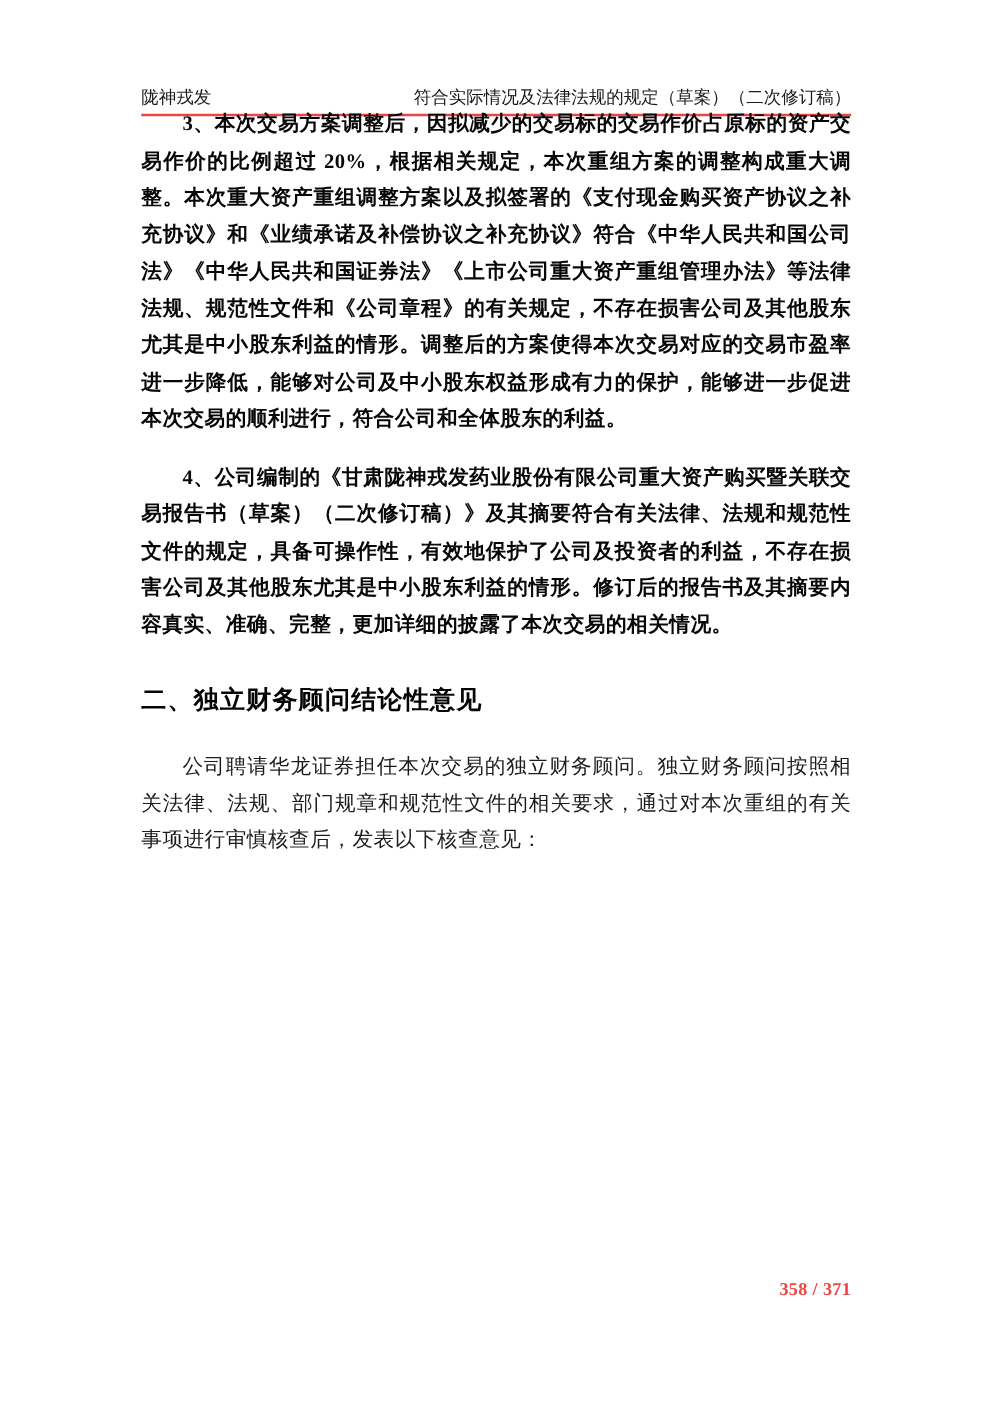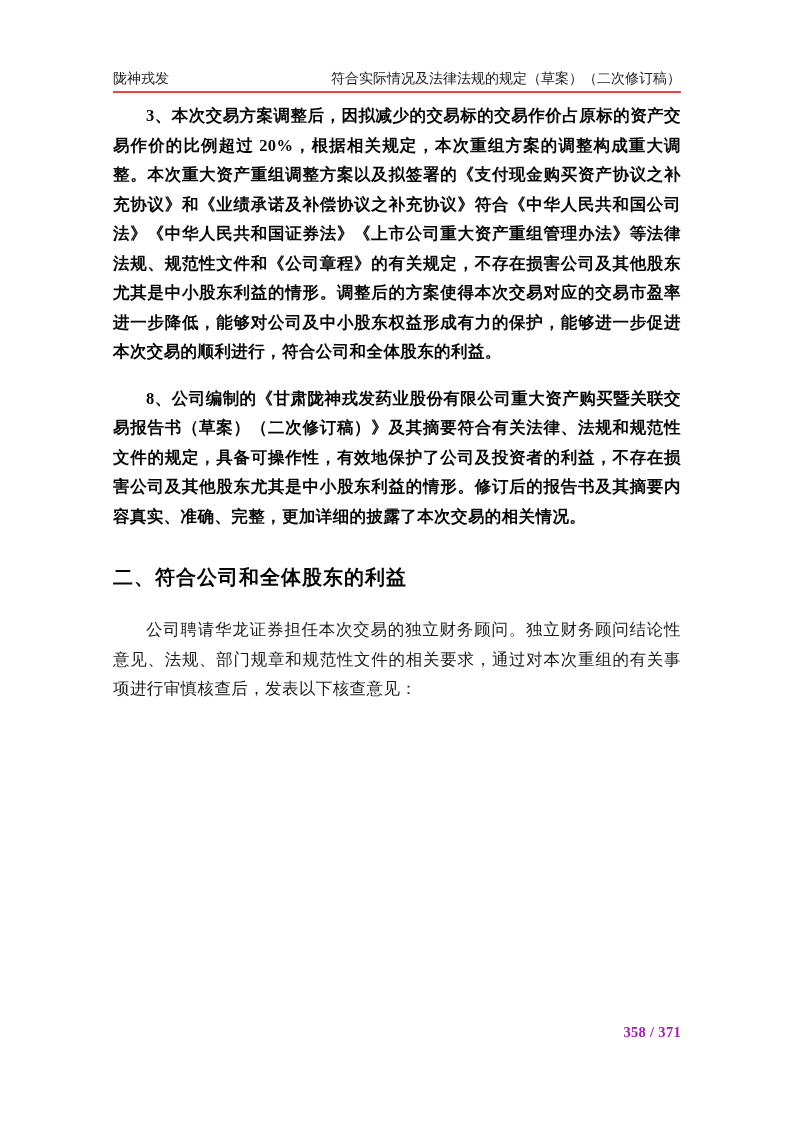--- a/index.html
+++ b/index.html
@@ -33,21 +33,21 @@
     margin-top: 20px;
   }
   .running-header .hdr-left { white-space: nowrap; }
   .running-header .hdr-right { white-space: nowrap; }
 
   
   .content {
     position: absolute;
     left: 113px;
     right: 112px;
-    top: 89px;
+    top: 72px;
   }
   p.body-para {
     margin: 17px 0 0 0;
     font-size: 16.5px;
     line-height: 29.5px;
     font-weight: bold;
     letter-spacing: 0.4px;
     text-indent: 2em;
     text-align: justify;
     text-align-last: left;
@@ -76,38 +76,38 @@
     color: #1c1c1c;
   }
 
   
   .page-number {
     position: absolute;
     right: 112px;
     top: 1024px;
     font-size: 14.5px;
     font-weight: bold;
-    color: #a21caf;
+    color: #ef4444;
     letter-spacing: 0.3px;
   }
 </style>
 </head>
 <body>
 
 <div class="page">
 
   <div class="running-header">
     <span class="hdr-left">陇神戎发</span>
     <span class="hdr-right">符合实际情况及法律法规的规定（草案）（二次修订稿）</span>
   </div>
 
   <div class="content">
     <p class="body-para">3、本次交易方案调整后，因拟减少的交易标的交易作价占原标的资产交易作价的比例超过 20%，根据相关规定，本次重组方案的调整构成重大调整。本次重大资产重组调整方案以及拟签署的《支付现金购买资产协议之补充协议》和《业绩承诺及补偿协议之补充协议》符合《中华人民共和国公司法》《中华人民共和国证券法》《上市公司重大资产重组管理办法》等法律法规、规范性文件和《公司章程》的有关规定，不存在损害公司及其他股东尤其是中小股东利益的情形。调整后的方案使得本次交易对应的交易市盈率进一步降低，能够对公司及中小股东权益形成有力的保护，能够进一步促进本次交易的顺利进行，符合公司和全体股东的利益。</p>
-    <p class="body-para">8、公司编制的《甘肃陇神戎发药业股份有限公司重大资产购买暨关联交易报告书（草案）（二次修订稿）》及其摘要符合有关法律、法规和规范性文件的规定，具备可操作性，有效地保护了公司及投资者的利益，不存在损害公司及其他股东尤其是中小股东利益的情形。修订后的报告书及其摘要内容真实、准确、完整，更加详细的披露了本次交易的相关情况。</p>
+    <p class="body-para">4、公司编制的《甘肃陇神戎发药业股份有限公司重大资产购买暨关联交易报告书（草案）（二次修订稿）》及其摘要符合有关法律、法规和规范性文件的规定，具备可操作性，有效地保护了公司及投资者的利益，不存在损害公司及其他股东尤其是中小股东利益的情形。修订后的报告书及其摘要内容真实、准确、完整，更加详细的披露了本次交易的相关情况。</p>
 
-    <h2 class="section-heading">二、符合公司和全体股东的利益</h2>
+    <h2 class="section-heading">二、独立财务顾问结论性意见</h2>
 
-    <p class="closing-para">公司聘请华龙证券担任本次交易的独立财务顾问。独立财务顾问结论性意见、法规、部门规章和规范性文件的相关要求，通过对本次重组的有关事项进行审慎核查后，发表以下核查意见：</p>
+    <p class="closing-para">公司聘请华龙证券担任本次交易的独立财务顾问。独立财务顾问按照相关法律、法规、部门规章和规范性文件的相关要求，通过对本次重组的有关事项进行审慎核查后，发表以下核查意见：</p>
   </div>
 
   <div class="page-number">358 / 371</div>
 
 </div>
 
 </body></html>

